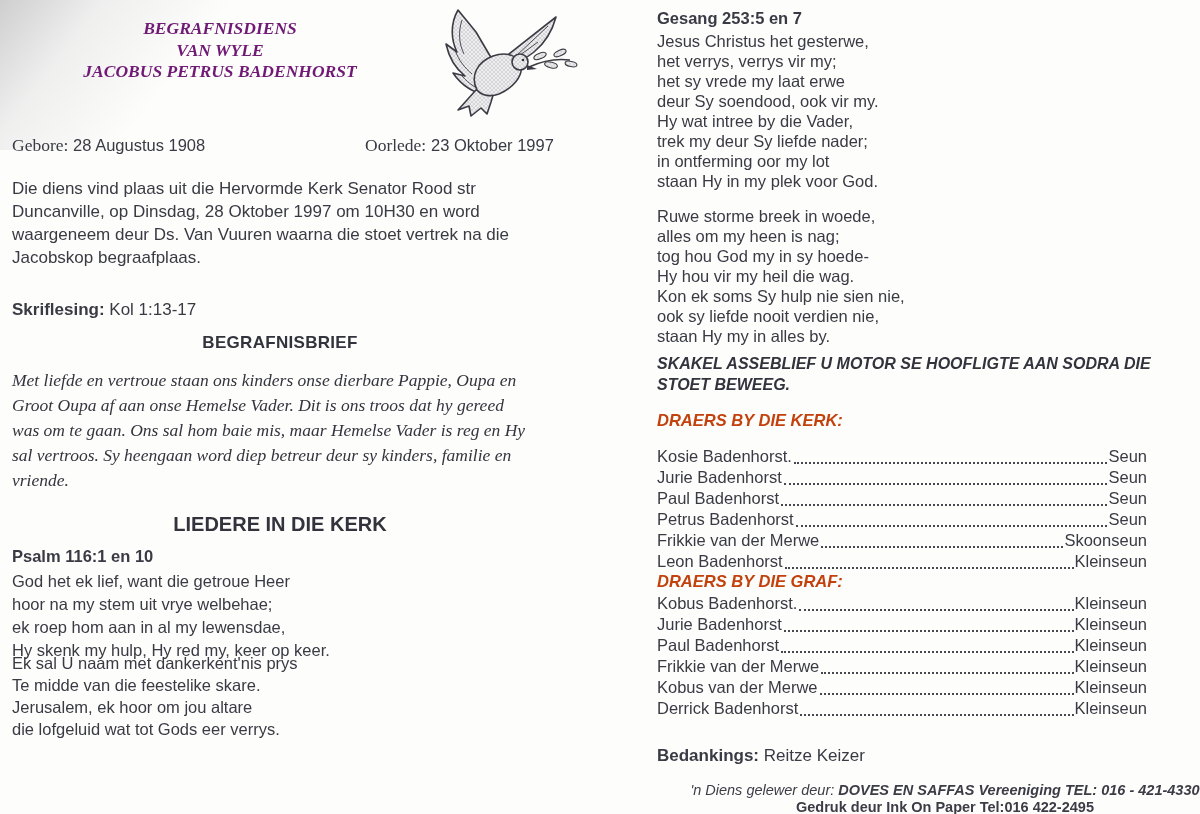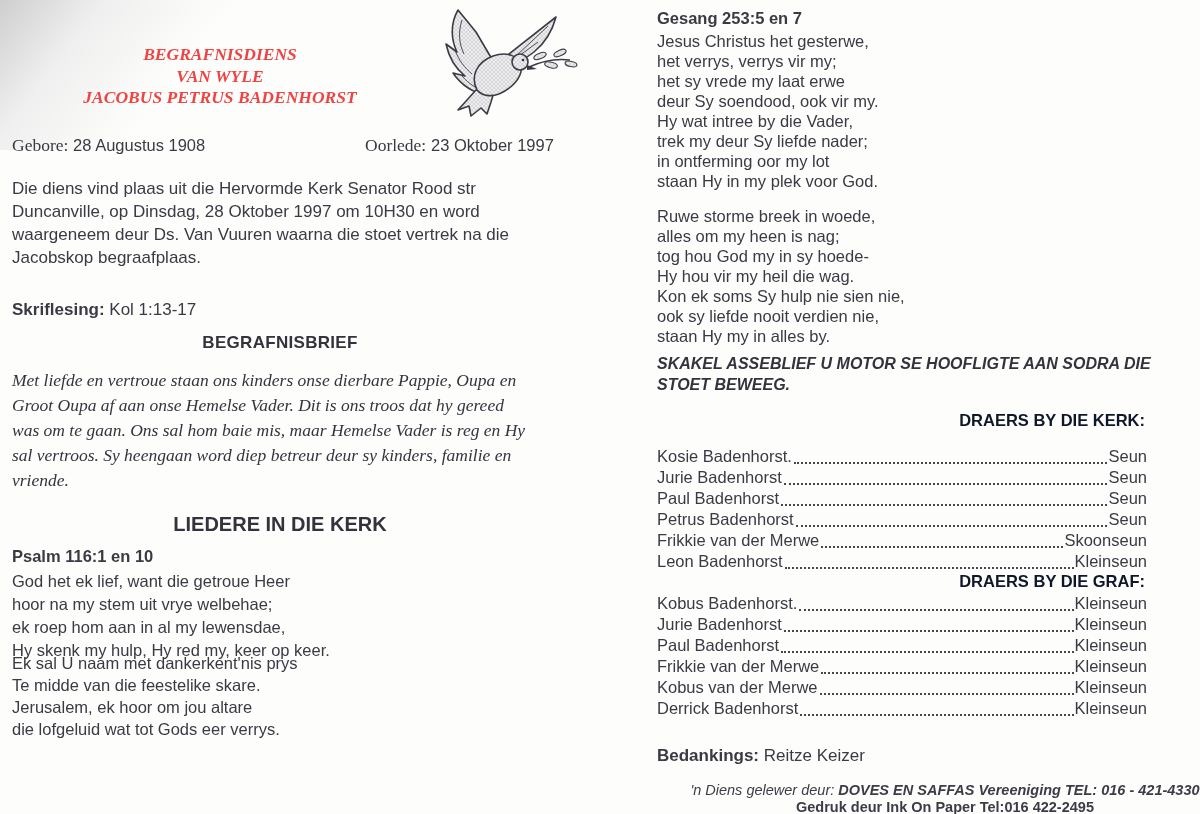--- a/index.html
+++ b/index.html
@@ -14,26 +14,26 @@
   
   .page::before{
     content:"";
     position:absolute;top:0;left:0;width:260px;height:150px;
     background:linear-gradient(128deg, rgba(150,150,152,.45) 0%, rgba(190,190,192,.22) 28%, rgba(255,255,255,0) 62%);
     pointer-events:none;
   }
   .abs{position:absolute;}
   
   .title-block{
-    left:12px;top:44px;width:416px;
+    left:12px;top:18px;width:416px;
     text-align:center;
     font-family:"Liberation Serif", serif;
     font-weight:bold;font-style:italic;
     font-size:17.5px;line-height:21.5px;
-    color:#ef4444;
+    color:#701a75;
   }
   .dove{left:424px;top:6px;}
   .dates-row{
     left:12px;top:135px;width:560px;
     display:grid;grid-template-columns:353px auto;
     font-size:17px;
   }
   .date-label{font-family:"Liberation Serif", serif;font-size:17.5px;}
   .date-value{font-size:16.5px;}
   .body-par{left:12px;top:177px;width:560px;font-size:17px;line-height:23px;}
@@ -53,21 +53,21 @@
   .psalm-s2{left:12px;top:652px;line-height:22px;}
   
   .gesang-title{left:657px;top:9px;font-size:16.5px;font-weight:bold;}
   .gesang-s1{left:657px;top:31px;line-height:20px;}
   .gesang-s2{left:657px;top:206px;line-height:20px;}
   .notice{
     left:657px;top:353px;width:536px;
     font-size:16px;font-weight:bold;font-style:italic;
     line-height:21px;color:#33333d;
   }
-  .bearer-head{width:488px;text-align:right;font-size:16.5px;font-weight:bold;color:#0f172a;}
+  .bearer-head{width:488px;text-align:left;font-size:16.5px;font-weight:bold;font-style:italic;color:#c2410c;}
   .bh-kerk{left:657px;top:411px;}
   .bh-graf{left:657px;top:572px;}
   .bearer-list{left:657px;width:490px;font-size:16.5px;}
   .bl-kerk{top:446px;text-align:right;}
   .bl-graf{top:593px;}
   .bearer-row{display:flex;align-items:flex-end;height:21px;line-height:21px;}
   .bearer-row .name{white-space:nowrap;}
   .bearer-row .dots{flex:1;border-bottom:2.4px dotted #46464f;margin:0 1px 3px 2px;}
   .bearer-row .role{white-space:nowrap;}
   .thanks{left:657px;top:746px;font-size:17px;}

